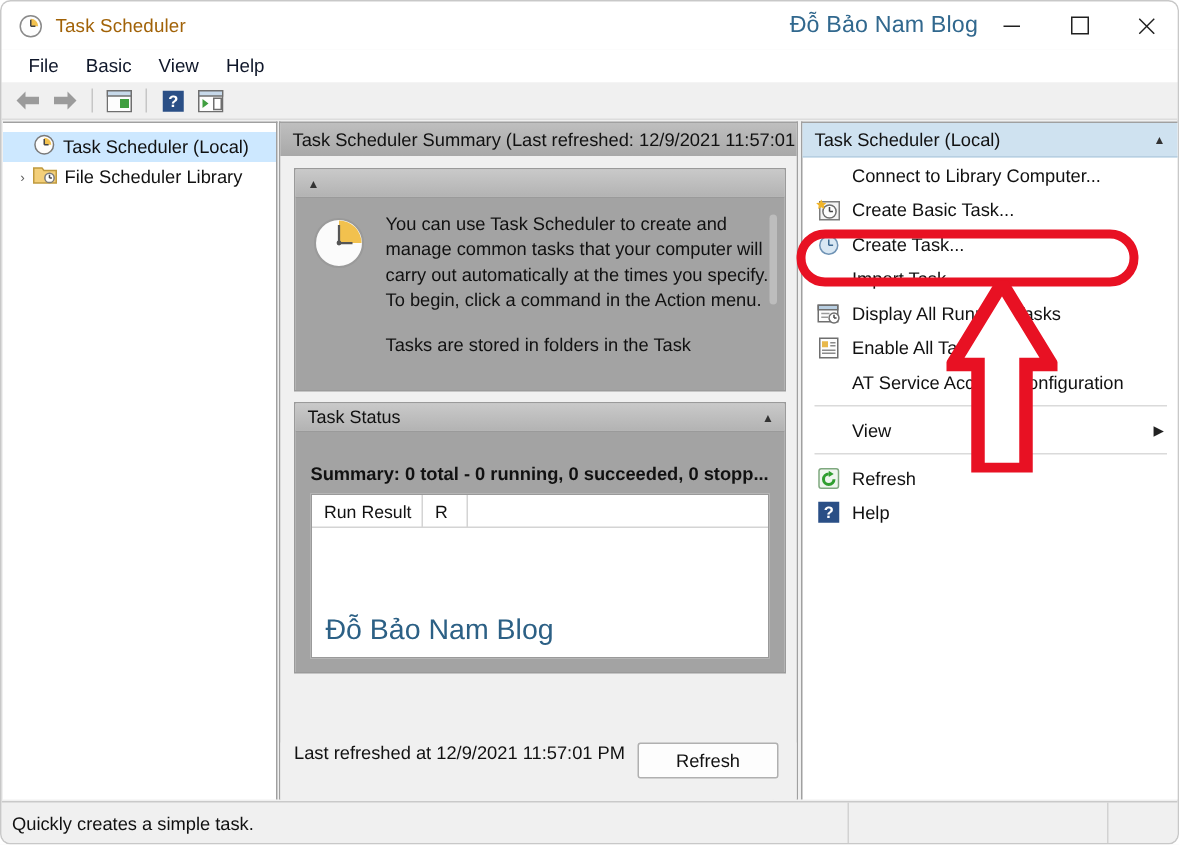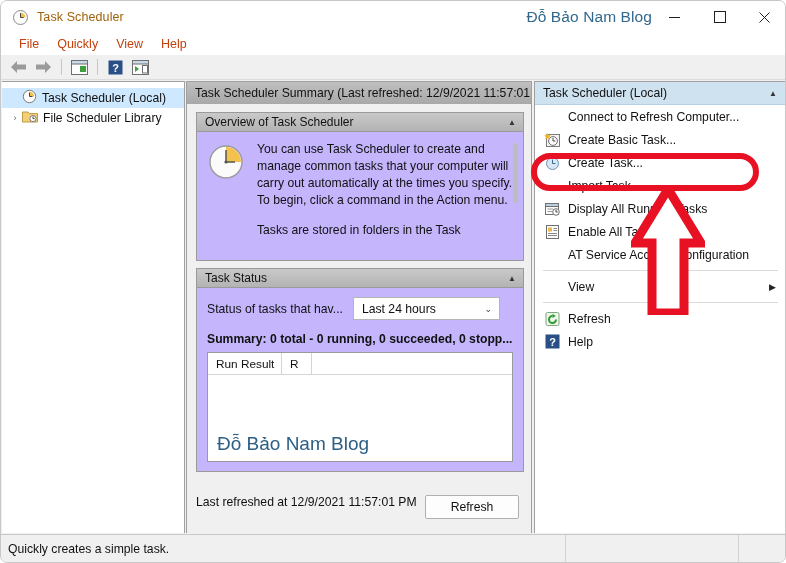--- a/index.html
+++ b/index.html
@@ -48,21 +48,21 @@
     content: ""; display: block; width: 10px; height: 10px;
     border: 1px solid #202020;
   }
 
   
   .menubar {
     position: absolute; left: 0; top: 32px; width: 786px; height: 22px;
     background: #ffffff; display: flex; align-items: center; padding-left: 9px;
   }
   .menu-item {
-    font-size: 12.5px; color: #c2410c; padding: 2px 9px; cursor: default;
+    font-size: 12.5px; color: #0f172a; padding: 2px 9px; cursor: default;
   }
 
   
   .toolbar {
     position: absolute; left: 0; top: 54px; width: 786px; height: 25px;
     background: #f0f0f0; border-bottom: 1px solid #dcdcdc;
     display: flex; align-items: center; padding-left: 6px; gap: 2px;
   }
   .tb-btn {
     width: 23px; height: 21px; display: flex; align-items: center;
@@ -101,21 +101,21 @@
   .group {
     background: #f0f0f0; border: 1px solid #9a9a9a; margin-bottom: 7px;
   }
   .group-head {
     height: 19px; background: linear-gradient(#c9c9c9, #b3b3b3);
     border-bottom: 1px solid #9a9a9a;
     display: flex; align-items: center; justify-content: space-between;
     padding: 0 7px 0 8px; font-size: 12px; color: #111;
   }
   .collapse-arrow { font-size: 8px; color: #333; }
-  .group-body { background: #c4b5fd; padding: 9px 10px; }
+  .group-body { background: #a3a3a3; padding: 9px 10px; }
 
   .overview-row { display: flex; gap: 12px; }
   .clock-big { flex: 0 0 auto; width: 38px; height: 38px; margin-top: 2px; }
   .overview-text { font-size: 12.2px; line-height: 17px; color: #111; }
   .overview-text p + p { margin-top: 13px; }
 
   .status-row { display: flex; align-items: center; gap: 10px; }
   .status-label { font-size: 12.2px; color: #111; white-space: nowrap; }
   .combo {
     width: 147px; height: 23px; background: #fff; border: 1px solid #b5b5b5;
@@ -257,21 +257,21 @@
         <svg width="11" height="11" viewBox="0 0 11 11">
           <line x1="0.5" y1="0.5" x2="10.5" y2="10.5" stroke="#202020" stroke-width="1"></line>
           <line x1="10.5" y1="0.5" x2="0.5" y2="10.5" stroke="#202020" stroke-width="1"></line>
         </svg>
       </div>
     </div>
   </div>
 
   <div class="menubar">
     <div class="menu-item">File</div>
-    <div class="menu-item">Quickly</div>
+    <div class="menu-item">Basic</div>
     <div class="menu-item">View</div>
     <div class="menu-item">Help</div>
   </div>
 
   <div class="toolbar">
     <div class="tb-btn">
       <svg width="17" height="14" viewBox="0 0 17 14">
         <path d="M7 1 L1 7 L7 13 L7 9.5 L16 9.5 L16 4.5 L7 4.5 Z" fill="#9b9b9b"></path>
       </svg>
     </div>
@@ -338,21 +338,20 @@
     <div class="cp-header">Task Scheduler Summary (Last refreshed: 12/9/2021 11:57:01 PM)</div>
 
     <div class="cp-scroll">
       <div class="cp-thumb"></div>
     </div>
 
     <div class="cp-body">
 
       <div class="group">
         <div class="group-head">
-          <span>Overview of Task Scheduler</span>
           <span class="collapse-arrow">▲</span>
         </div>
         <div class="group-body" style="height:128px;overflow:hidden;position:relative;">
           <div class="overview-row">
             <span class="clock-big">
               <svg width="38" height="38" viewBox="0 0 38 38">
                 <circle cx="19" cy="19" r="16" fill="#fbfbfb" stroke="#9a9a9a" stroke-width="1.4"></circle>
                 <path d="M19 19 L19 4 A15 15 0 0 1 34 19 Z" fill="#f2c14e"></path>
                 <line x1="19" y1="19" x2="19" y2="7" stroke="#555" stroke-width="1.5"></line>
                 <line x1="19" y1="19" x2="28" y2="19" stroke="#555" stroke-width="1.5"></line>
@@ -369,27 +368,20 @@
           </div>
         </div>
       </div>
 
       <div class="group">
         <div class="group-head">
           <span>Task Status</span>
           <span class="collapse-arrow">▲</span>
         </div>
         <div class="group-body">
-          <div class="status-row">
-            <span class="status-label">Status of tasks that hav...</span>
-            <div class="combo">
-              <span>Last 24 hours</span>
-              <span class="chev">⌄</span>
-            </div>
-          </div>
           <div class="summary-line">Summary: 0 total - 0 running, 0 succeeded, 0 stopp...</div>
 
           <div class="tasklist">
             <div class="tl-head">
               <div class="tl-col" style="width:74px">Run Result</div>
               <div class="tl-col" style="width:30px">R</div>
             </div>
             <div class="watermark-list">Đỗ Bảo Nam Blog</div>
           </div>
         </div>
@@ -404,21 +396,21 @@
   </div>
 
   <div class="right-pane">
     <div class="rp-section">
       <span>Task Scheduler (Local)</span>
       <span class="chev">▲</span>
     </div>
 
     <div class="act-item">
       <span class="act-icon blank"></span>
-      <span class="act-label">Connect to Refresh Computer...</span>
+      <span class="act-label">Connect to Library Computer...</span>
     </div>
 
     <div class="act-item">
       <span class="act-icon">
         <svg width="17" height="16" viewBox="0 0 17 16">
           <rect x="2.5" y="2.5" width="13" height="12" fill="#f4f4f4" stroke="#7c7c7c"></rect>
           <circle cx="9" cy="9" r="4.4" fill="#fdfdfd" stroke="#6f6f6f"></circle>
           <line x1="9" y1="9" x2="9" y2="6" stroke="#444"></line>
           <line x1="9" y1="9" x2="11.3" y2="9" stroke="#444"></line>
           <path d="M3.5 1 L4.6 3.1 L6.9 3.4 L5.2 5 L5.6 7.3 L3.5 6.2 L1.4 7.3 L1.8 5 L0.1 3.4 L2.4 3.1 Z" fill="#f0b429"></path>

